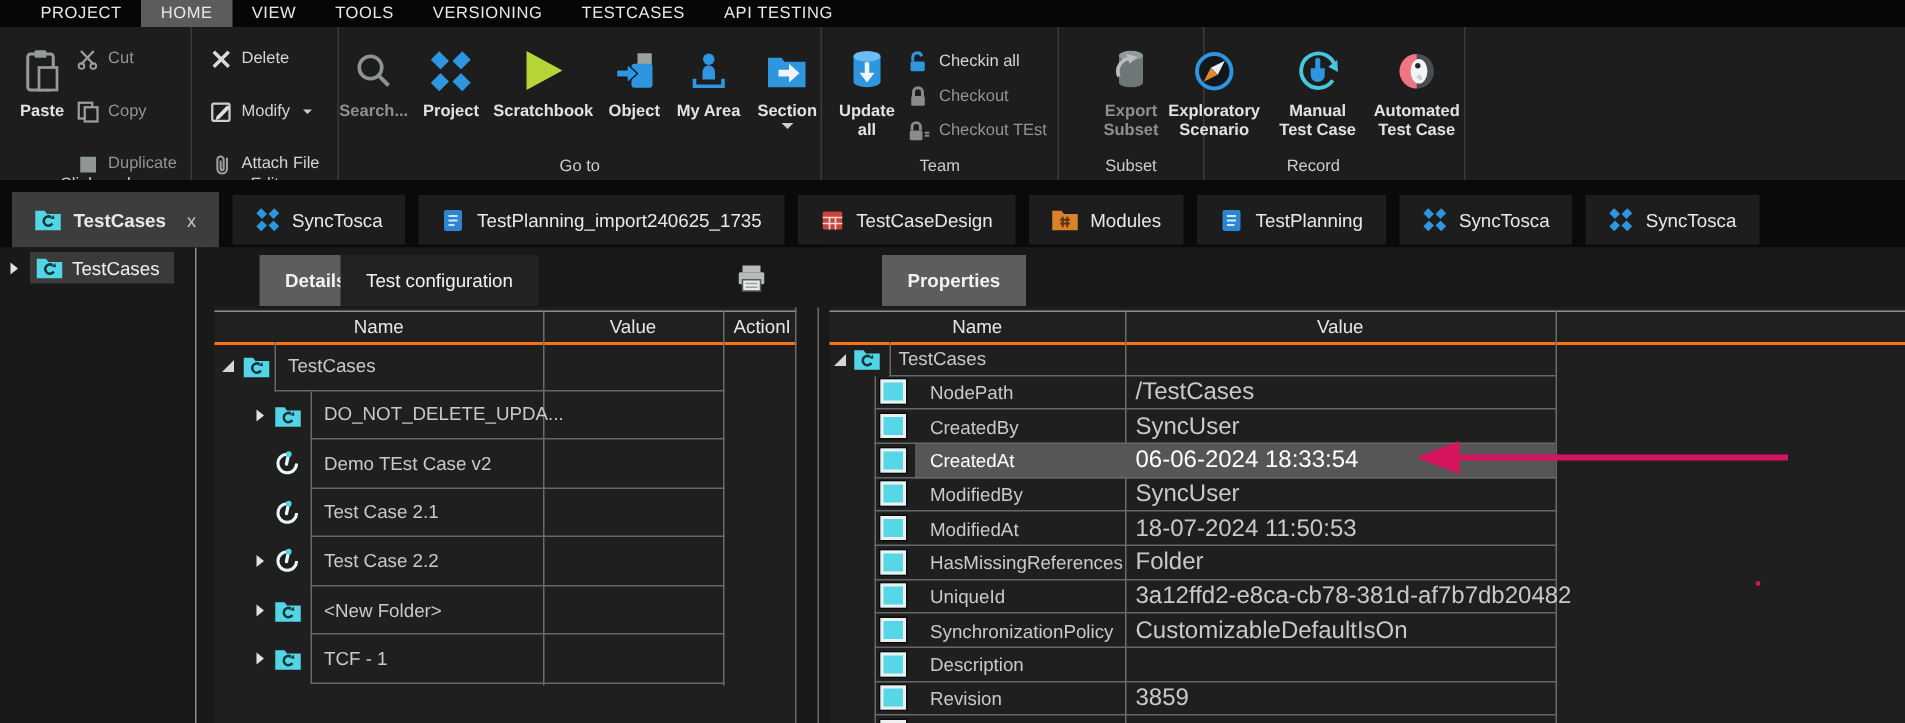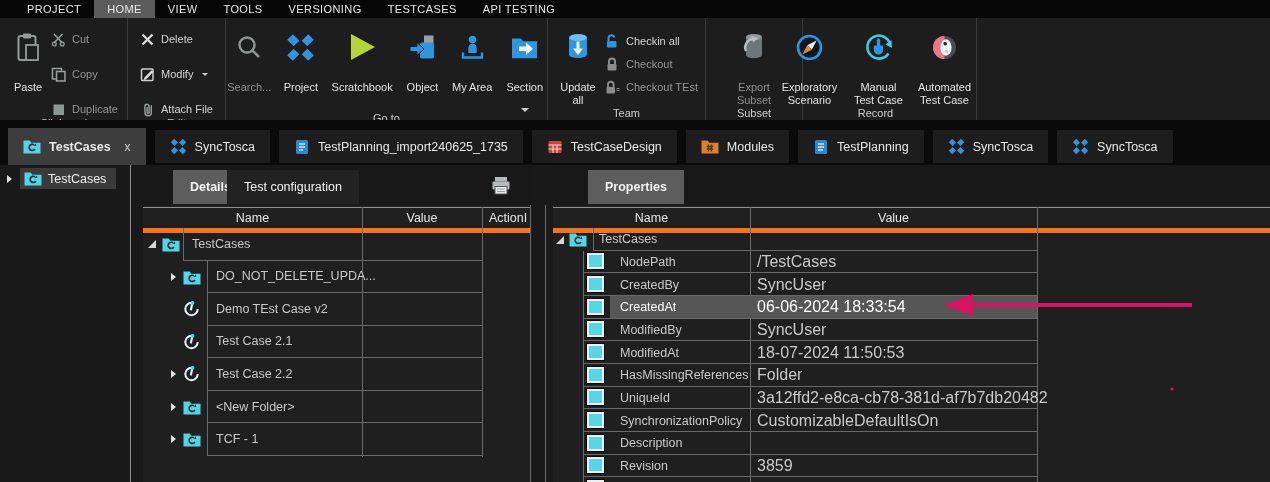--- a/index.html
+++ b/index.html
@@ -8,42 +8,42 @@
   .abs{position:absolute;}
   
   .menubar{position:absolute;left:0;top:0;width:100%;height:18px;background:#060606;display:flex;align-items:stretch;padding-left:14px;box-sizing:border-box;}
   .menu-item{display:flex;align-items:center;padding:0 13px;font-size:11px;letter-spacing:.4px;color:#e9e9e9;cursor:default;}
   .menu-item.active{background:#5c5c5c;}
   
   .ribbon{position:absolute;left:0;top:18px;width:100%;height:102px;background:#1d1d1d;}
   .rgroup{position:absolute;top:0;height:102px;border-right:1px solid #3a3a3a;box-sizing:border-box;display:flex;flex-direction:column;}
   .rcontent{flex:1;display:flex;align-items:flex-start;justify-content:center;gap:4px;padding-top:6px;}
   .rlabel{text-align:center;font-size:11px;color:#cdcdcd;padding-bottom:3px;}
-  .bigbtn{display:flex;flex-direction:column;align-items:center;gap:14px;margin-top:3px;}
+  .bigbtn{display:flex;flex-direction:column;align-items:center;gap:1px;margin-top:3px;font-weight:bold;}
   .bigbtn .ric{height:40px;display:flex;align-items:center;justify-content:center;}
   .blbl{font-size:11px;line-height:13px;text-align:center;color:#e2e2e2;}
   .blbl.dim{color:#8f8f8f;}
   .smallcol{display:flex;flex-direction:column;gap:19px;margin-top:7px;}
   .smallbtn{display:flex;align-items:center;gap:6px;font-size:11px;color:#d4d4d4;height:16px;white-space:nowrap;}
   .smallbtn.dim{color:#949494;}
   .caret{width:0;height:0;border-left:4px solid transparent;border-right:4px solid transparent;border-top:4px solid #cfcfcf;display:inline-block;}
   .caret.small{border-left-width:3px;border-right-width:3px;border-top-width:3.5px;margin-left:3px;}
   
   .tabstrip{position:absolute;left:0;top:120px;width:100%;height:45px;background:#0a0a0a;display:flex;align-items:flex-end;padding-left:8px;box-sizing:border-box;gap:9px;}
   .tab{height:33px;background:#1d1d1d;display:flex;align-items:center;gap:8px;padding:0 15px;font-size:12.5px;color:#e8e8e8;margin-bottom:2px;white-space:nowrap;}
   .tab.active{background:#3d3d3d;height:37px;font-weight:bold;margin-bottom:0;}
   .tclose{font-size:12px;color:#d0d0d0;margin-left:6px;font-weight:normal;}
   
   .main{position:absolute;left:0;top:165px;width:1270px;height:317px;background:#191919;overflow:hidden;}
   .vline{position:absolute;width:1px;background:#6b6b6b;}
   .panel{position:absolute;top:0;bottom:0;background:#1f1f1f;}
   .ptabbar{position:absolute;left:0;right:0;top:0;height:40px;background:#181818;}
   .ptab{position:absolute;top:5px;height:34px;display:flex;align-items:center;padding:0 17px;font-size:12.5px;color:#f2f2f2;background:#222222;}
   .ptab.on{background:#5d5d5d;font-weight:bold;margin-left:28px;}
-  .hdr{position:absolute;left:0;top:42px;height:20px;border-top:1px solid #8f8f8f;border-bottom:5px solid #f97316;background:#202020;box-sizing:content-box;}
+  .hdr{position:absolute;left:0;top:42px;height:20px;border-top:1px solid #8f8f8f;border-bottom:2px solid #f97316;background:#202020;box-sizing:content-box;}
   .hcell{position:absolute;top:0;height:20px;line-height:20px;text-align:center;font-size:12.5px;color:#e6e6e6;overflow:hidden;white-space:nowrap;}
   
   .mrow{position:relative;height:32.57px;}
   .mcell{position:absolute;top:0;bottom:0;right:48px;border-left:1px solid #686868;border-bottom:1px solid #686868;display:flex;align-items:center;padding-left:8px;font-size:12.5px;color:#c9c9c9;white-space:nowrap;overflow:hidden;}
   .exp-r{width:0;height:0;border-top:4.5px solid transparent;border-bottom:4.5px solid transparent;border-left:5.5px solid #e2e2e2;position:absolute;}
   .exp-d{width:0;height:0;border-left:8px solid transparent;border-bottom:8px solid #d6d6d6;position:absolute;}
   
   .prow{position:relative;height:22.68px;}
   .prow .rowbox{position:absolute;left:30px;right:233px;top:0;bottom:0;border-left:1px solid #686868;border-bottom:1px solid #686868;}
   .prow.roo .rowbox{left:40px;border-left:none;}

